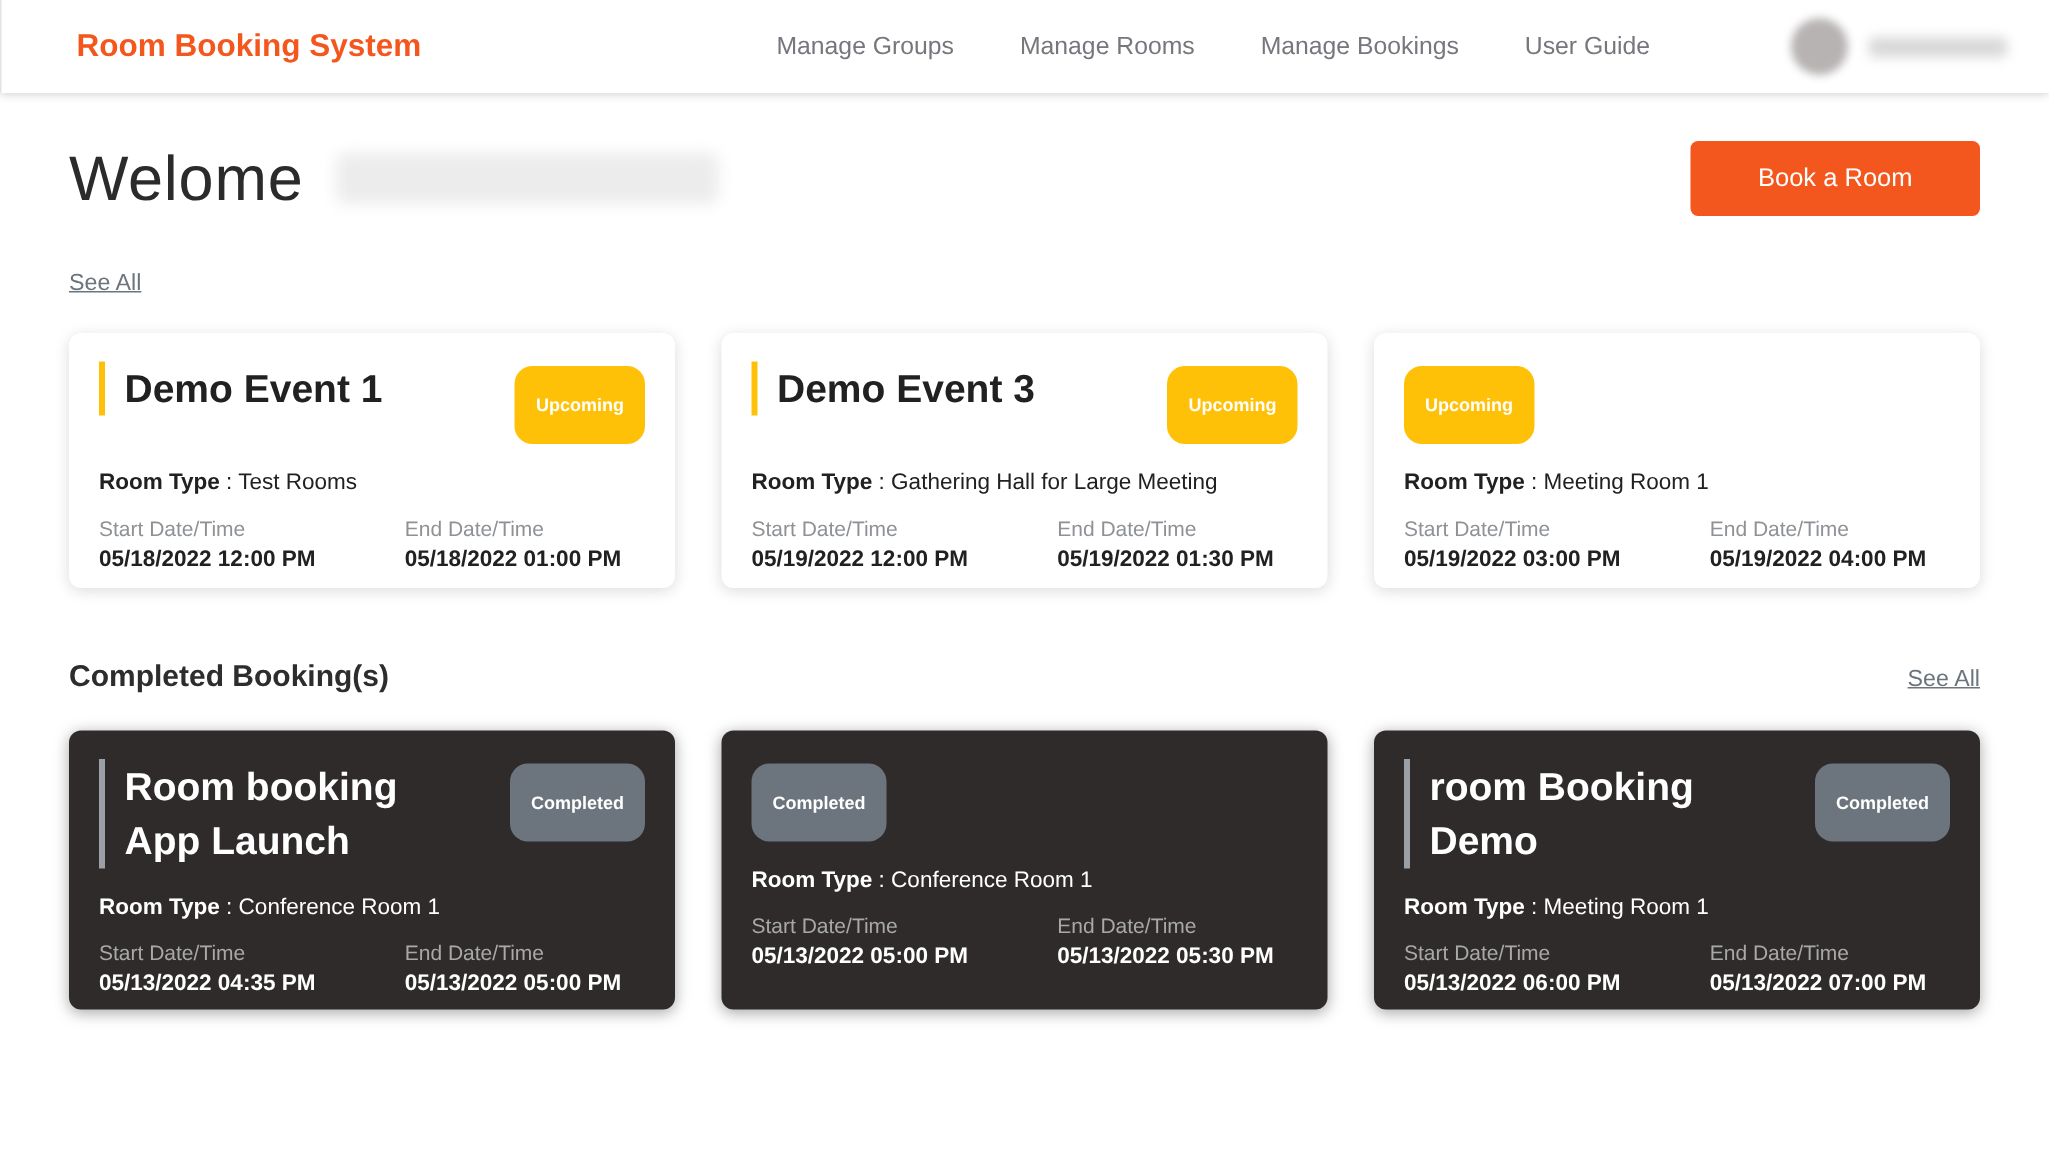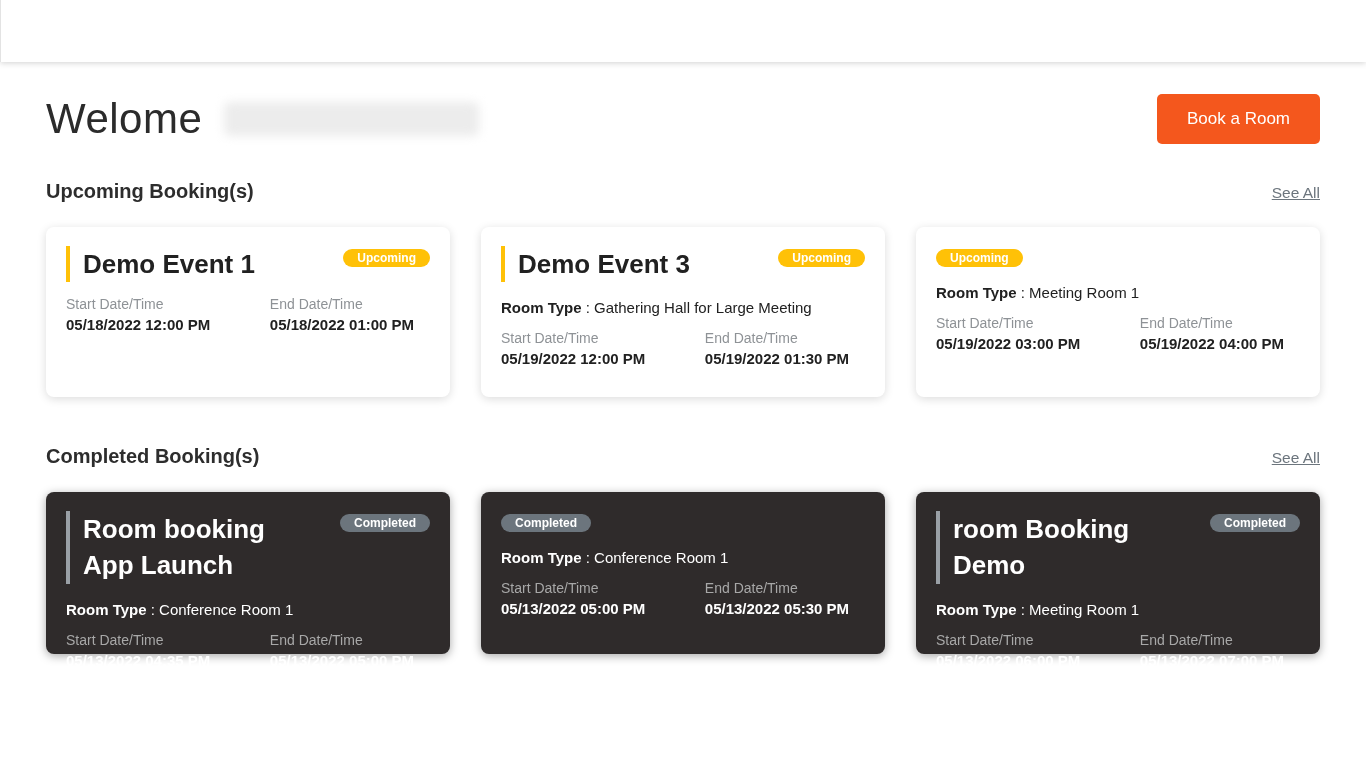--- a/index.html
+++ b/index.html
@@ -18,81 +18,96 @@
   .user-name-redacted { width:92px; height:13px; border-radius:3px; background:#d9d7d7; filter:blur(4px); }
 
   
   .main { padding:0 46px; }
   .welcome-row { margin-top:32px; display:flex; align-items:center; justify-content:space-between; }
   .welcome-left { display:flex; align-items:center; }
   .welcome-title { font-size:42px; font-weight:400; color:#2b2b2b; letter-spacing:.5px; }
   .welcome-name-redacted { width:255px; height:34px; margin-left:22px; border-radius:6px;
                            background:#ececec; filter:blur(5px); }
   .book-btn { background:#f4571d; color:#fff; border:none; border-radius:5px;
-              font-size:17px; font-family:inherit; padding:15px 30px; cursor:pointer; }
+              font-size:17px; font-family:inherit; padding:15px 45px; cursor:pointer; }
 
   .section-header { display:flex; justify-content:space-between; align-items:baseline; }
   .section-header.first { margin-top:36px; }
   .section-header.second { margin-top:48px; }
   .section-title { font-size:20px; font-weight:700; color:#2d2d2d; }
   .see-all { font-size:15.5px; color:#6c757d; text-decoration:underline; cursor:pointer; }
 
   .cards-row { display:grid; grid-template-columns:repeat(3,1fr); gap:31px; margin-top:24px; }
 
   .card { background:#fff; border-radius:8px; padding:19px 20px;
           box-shadow:0 2px 10px rgba(0,0,0,.14); }
   .card.light { height:170px; }
-  .card.dark  { height:162px; background:#2f2b2b; box-shadow:0 2px 10px rgba(0,0,0,.35); }
+  .card.dark  { height:186px; background:#2f2b2b; box-shadow:0 2px 10px rgba(0,0,0,.35); }
 
   .card-head { display:flex; justify-content:space-between; align-items:flex-start; }
   .card-title { border-left:4px solid #ffc107; padding-left:13px; font-size:26px;
                 font-weight:700; color:#212121; line-height:1.4; max-width:63%; }
   .card.dark .card-title { border-left-color:#9aa0a6; color:#fff; }
 
   .badge { font-size:12px; font-weight:700; color:#fff; background:#ffc107;
-           border-radius:12px; padding:2px 14px; margin-top:3px; white-space:nowrap; }
+           border-radius:12px; padding:19px 14px; margin-top:3px; white-space:nowrap; }
   .card.dark .badge { background:#6c757d; }
 
   .room-type { margin-top:17px; font-size:15px; color:#212121; }
   .card.dark .room-type { color:#fff; }
   .rt-label { font-weight:700; }
 
   .dates { display:grid; grid-template-columns:56% 44%; margin-top:14px; }
   .date-label { font-size:14px; color:#8e9296; }
   .card.dark .date-label { color:#a8a8a8; }
   .date-value { font-size:15px; font-weight:700; color:#212121; margin-top:4px; }
   .card.dark .date-value { color:#fff; }
 </style>
 </head>
 <body>
 
 <div class="header">
+  <div class="brand">Room Booking System</div>
+  <div class="nav">
+    <div class="nav-link">Manage Groups</div>
+    <div class="nav-link">Manage Rooms</div>
+    <div class="nav-link">Manage Bookings</div>
+    <div class="nav-link">User Guide</div>
+    <div class="user">
+      <div class="avatar"></div>
+      <div class="user-name-redacted"></div>
+    </div>
+  </div>
 </div>
 
 <div class="main">
 
   <div class="welcome-row">
     <div class="welcome-left">
       <span class="welcome-title">Welome</span>
       <span class="welcome-name-redacted"></span>
     </div>
     <button class="book-btn">Book a Room</button>
   </div>
 
   <div class="section-header first">
-    <div class="section-title">Upcoming Booking(s)</div>
     <a class="see-all">See All</a>
   </div>
 
   <div class="cards-row">
 
     <div class="card light">
       <div class="card-head">
         <div class="card-title">Demo Event 1</div>
         <div class="badge">Upcoming</div>
+      </div>
+      <div class="room-type">
+        <span class="rt-label">Room Type</span>
+        <span>:</span>
+        <span>Test Rooms</span>
       </div>
       <div class="dates">
         <div>
           <div class="date-label">Start Date/Time</div>
           <div class="date-value">05/18/2022 12:00 PM</div>
         </div>
         <div>
           <div class="date-label">End Date/Time</div>
           <div class="date-value">05/18/2022 01:00 PM</div>
         </div>

